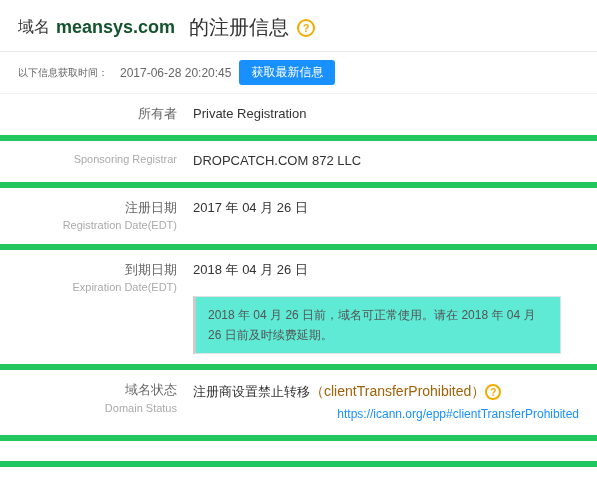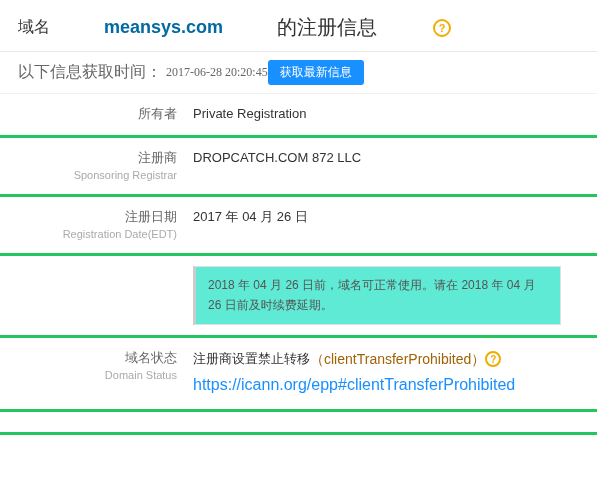--- a/index.html
+++ b/index.html
@@ -17,33 +17,32 @@
       overflow: hidden;
     }
 
     
     .header {
       display: flex;
       align-items: center;
       padding: 14px 18px 10px 18px;
       border-bottom: 1px solid #e8e8e8;
       background: #fff;
-      gap: 48px;
     }
     .header-domain-label {
       font-size: 16px;
       color: #333;
       font-weight: normal;
       margin-right: 6px;
     }
     .header-domain-name {
       font-size: 18px;
-      color: #0369a1;
+      color: #14532d;
       font-weight: bold;
-      margin-right: 6px;
+      margin-right: 14px;
     }
     .header-suffix {
       font-size: 20px;
       color: #333;
       margin-right: 8px;
     }
     .header-help-icon {
       width: 18px;
       height: 18px;
       border-radius: 50%;
@@ -59,30 +58,29 @@
 
     
     .fetch-row {
       display: flex;
       align-items: center;
       padding: 8px 18px;
       background: #fff;
       border-bottom: 1px solid #f0f0f0;
     }
     .fetch-time-label {
-      font-size: 16px;
+      font-size: 10px;
       color: #666;
-      margin-right: 4px;
+      margin-right: 12px;
       text-align: right;
     }
     .fetch-time-value {
       font-size: 12px;
       color: #666;
-      margin-right: 0;
-      font-family: Liberation Serif, serif;
+      margin-right: 8px;
     }
     .fetch-btn {
       background: #1890ff;
       color: #fff;
       border: none;
       border-radius: 3px;
       padding: 4px 12px;
       font-size: 12px;
       cursor: pointer;
       white-space: nowrap;
@@ -90,21 +88,21 @@
 
     
     .info-table {
       width: 100%;
       padding: 0;
     }
 
     .info-row {
       display: flex;
       align-items: flex-start;
-      border-bottom: 3px solid #22c55e;
+      border-bottom: 6px solid #22c55e;
       padding: 10px 18px;
     }
 
     .info-row-label {
       width: 175px;
       min-width: 175px;
       text-align: right;
       padding-right: 16px;
       color: #888;
       font-size: 12px;
@@ -169,22 +167,23 @@
       display: inline-flex;
       align-items: center;
       justify-content: center;
       font-size: 10px;
       font-weight: bold;
       cursor: pointer;
       flex-shrink: 0;
     }
     .status-url {
       color: #1890ff;
-      font-size: 16px;
+      font-size: 12px;
       word-break: break-all;
+      text-align: right;
     }
   </style>
 </head>
 <body>
 
 <div class="page-container">
 
   <div class="header">
     <span class="header-domain-label">域名</span>
     <span class="header-domain-name">meansys.com</span>
@@ -203,35 +202,41 @@
     <div class="info-row">
       <div class="info-row-label">
         <span class="label-cn">所有者</span>
       </div>
       <div class="info-row-value">Private Registration</div>
     </div>
 
 
     <div class="info-row">
       <div class="info-row-label">
-        <span class="label-cn">注册商</span>
         <span class="label-en">Sponsoring Registrar</span>
       </div>
       <div class="info-row-value">DROPCATCH.COM 872 LLC</div>
     </div>
 
     <div class="info-row">
       <div class="info-row-label">
         <span class="label-cn">注册日期</span>
         <span class="label-en">Registration Date(EDT)</span>
       </div>
       <div class="info-row-value">2017 年 04 月 26 日</div>
     </div>
 
     <div class="info-row" style="flex-direction: column; padding-bottom: 0;">
+      <div style="display:flex; align-items:flex-start; width:100%;">
+        <div class="info-row-label">
+          <span class="label-cn">到期日期</span>
+          <span class="label-en">Expiration Date(EDT)</span>
+        </div>
+        <div class="info-row-value">2018 年 04 月 26 日</div>
+      </div>
       <div class="notice-box">2018 年 04 月 26 日前，域名可正常使用。请在 2018 年 04 月 26 日前及时续费延期。</div>
       <div style="height:10px;"></div>
     </div>
 
     <div class="info-row">
       <div class="info-row-label">
         <span class="label-cn">域名状态</span>
         <span class="label-en">Domain Status</span>
       </div>
       <div class="status-row-value">

